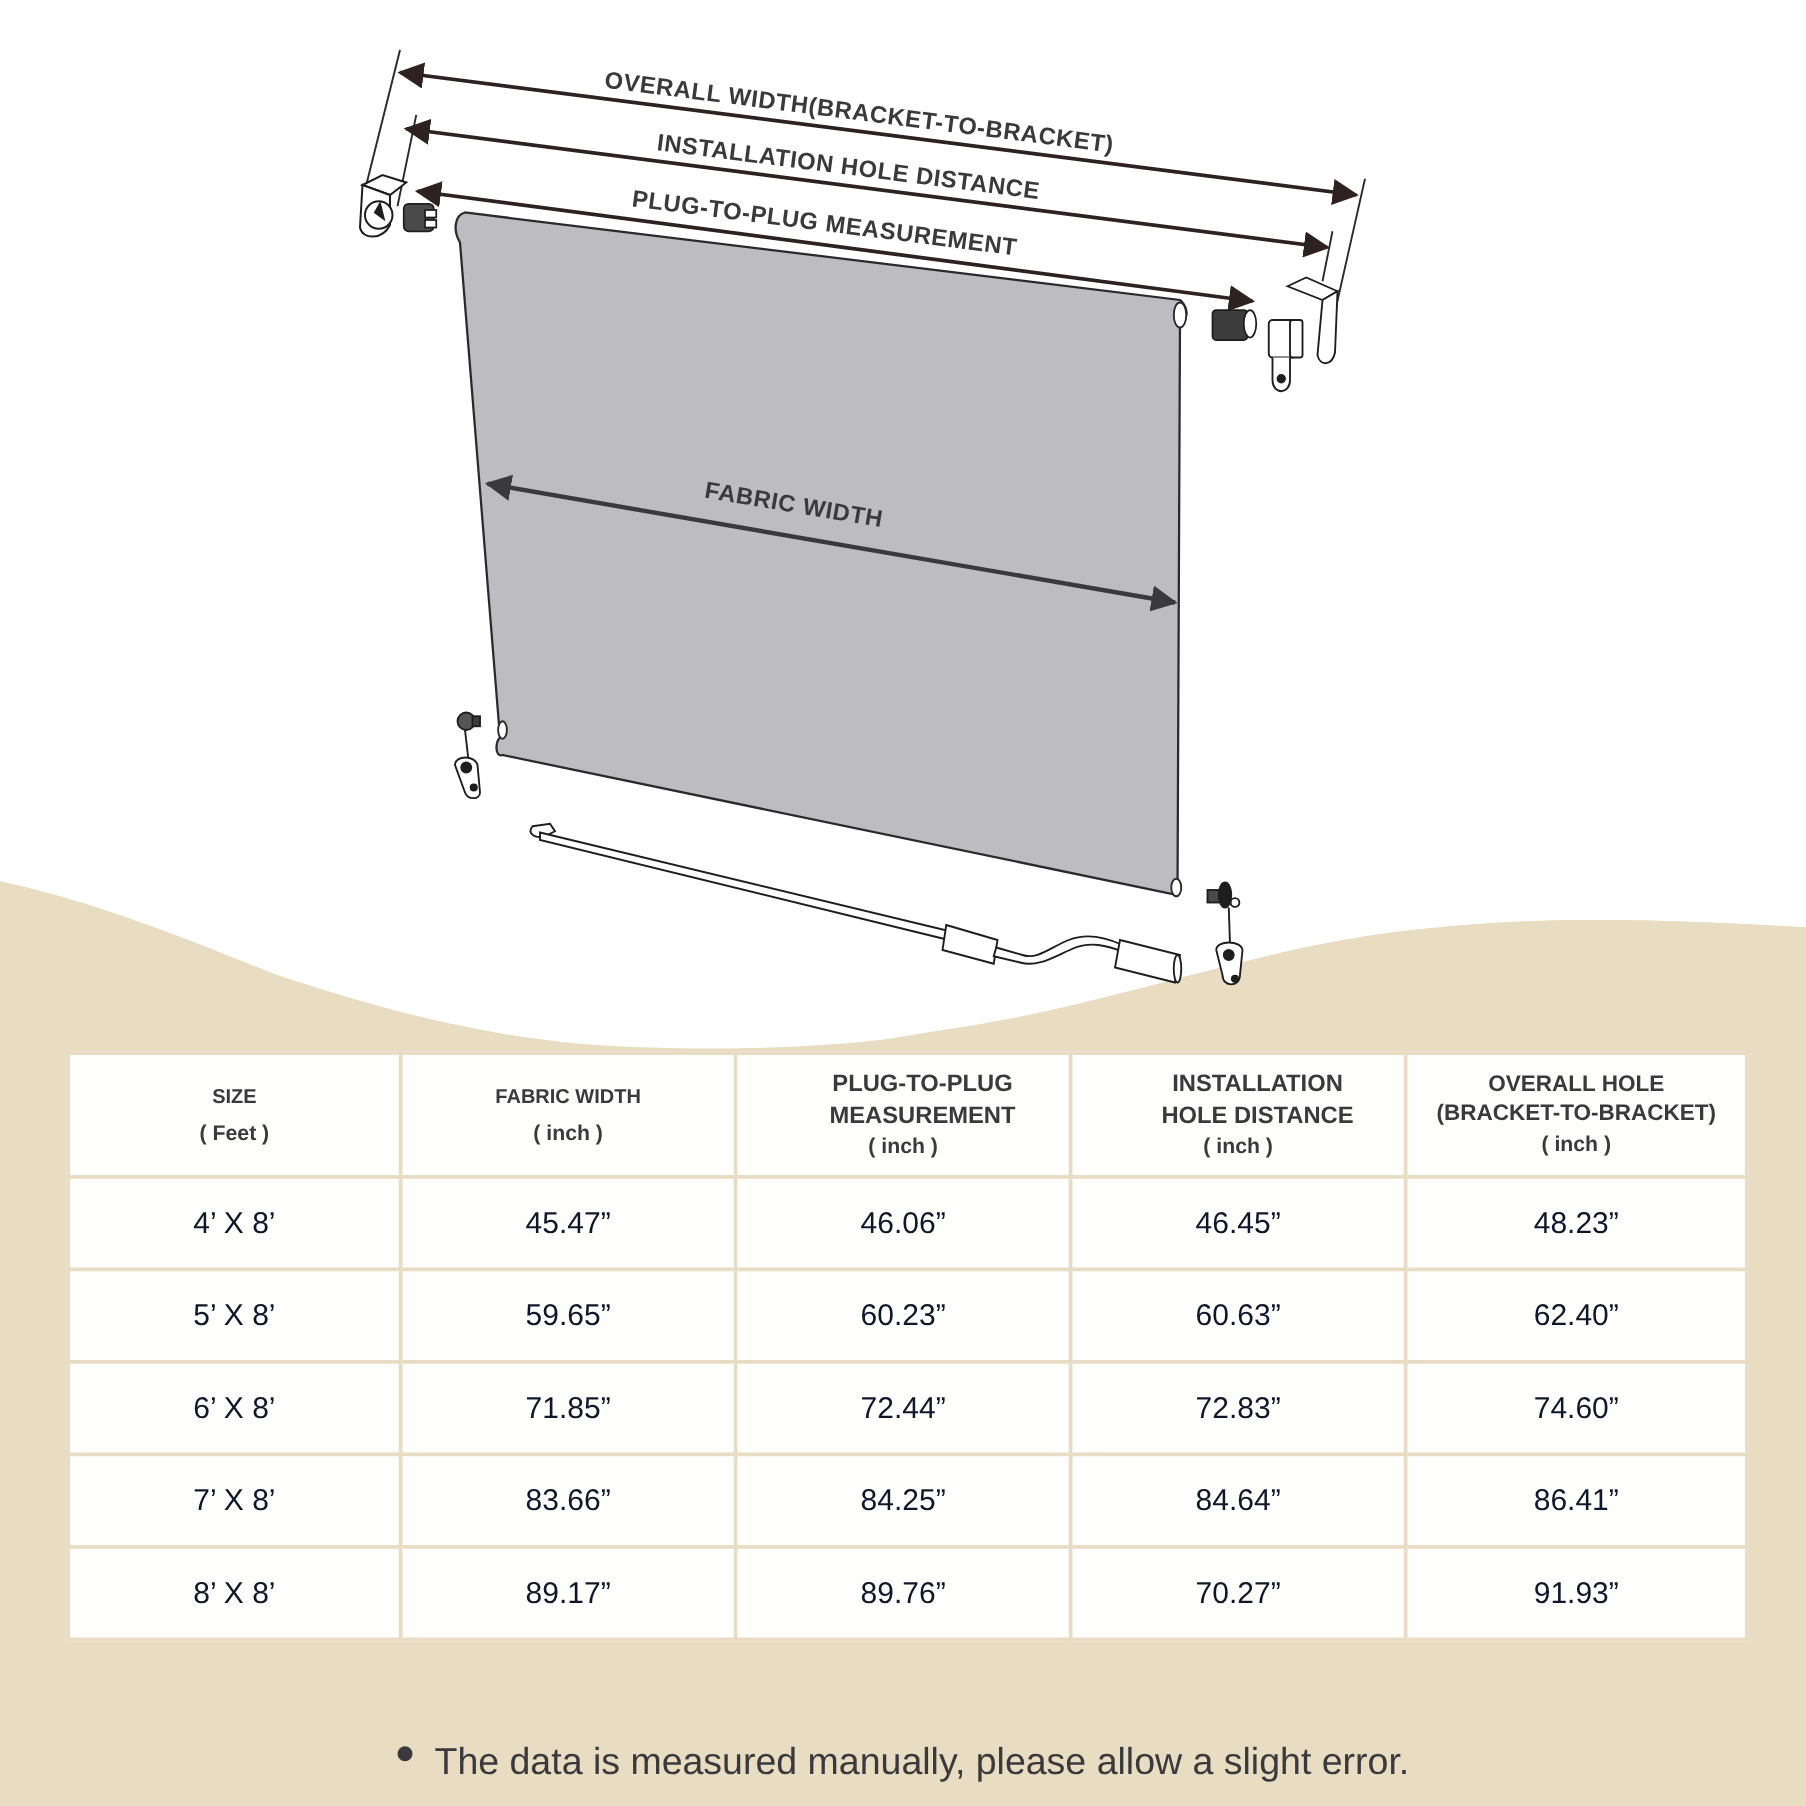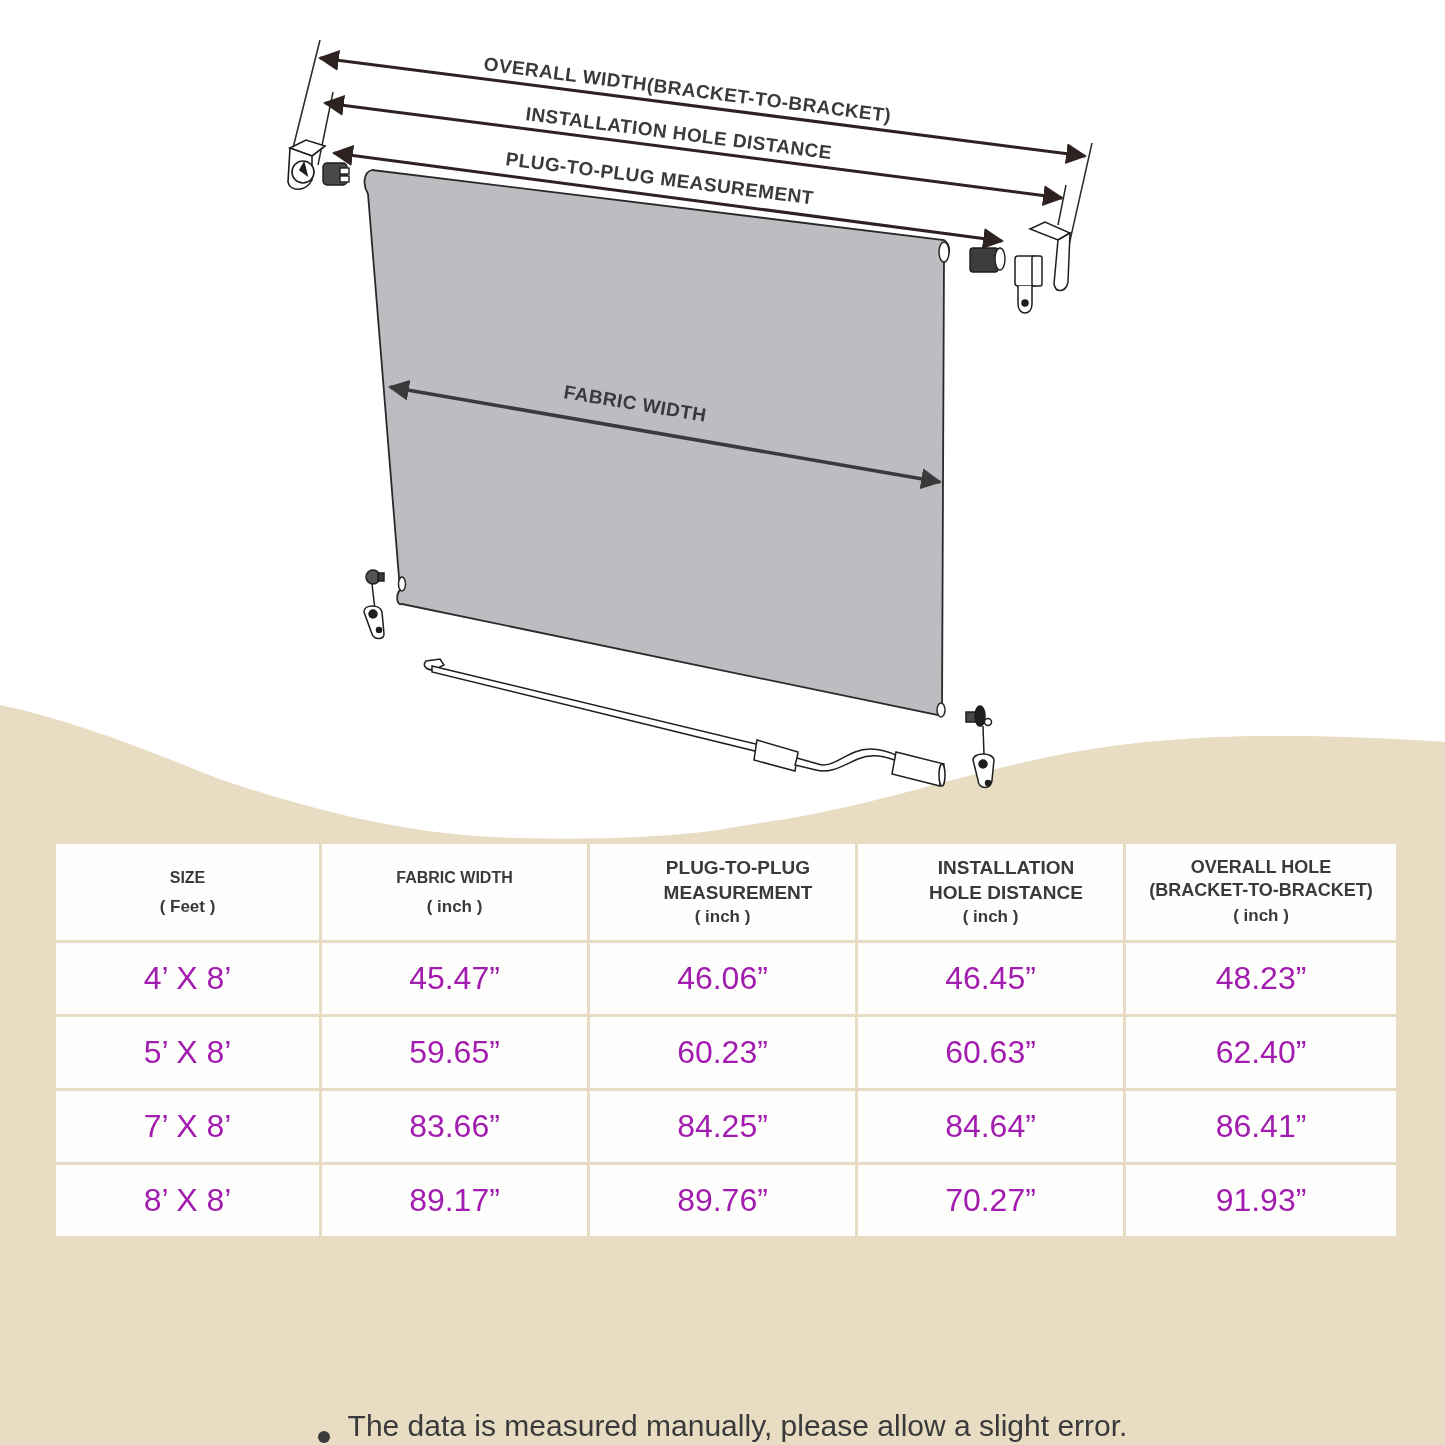--- a/index.html
+++ b/index.html
@@ -70,33 +70,33 @@
   }
   table.spec th .h-unit {
     display: block;
     font-size: 17px;
     line-height: 24px;
     font-weight: bold;
     margin-top: 4px;
   }
   table.spec td {
     height: 71px;
-    font-size: 32px;
-    color: #a21caf;
+    font-size: 24px;
+    color: #0f172a;
   }
   .col-size { width: 266px; }
   .col-fabric { width: 268px; }
   .col-plug { width: 268px; }
   .col-hole { width: 268px; }
   .col-overall { width: 273px; }
   #footnote {
     position: absolute;
     left: 0; top: 1393px; width: 1445px; height: 50px;
     z-index: 2;
-    display: flex; align-items: flex-end; justify-content: center;
+    display: flex; align-items: flex-start; justify-content: center;
     font-size: 30px; color: #3a3a3c;
   }
   #footnote .bullet {
     display: inline-block;
     width: 12px; height: 12px; border-radius: 50%;
     background: #3a3a3c; margin-right: 18px; margin-top: 4px;
   }
 </style>
 </head>
 <body>
@@ -246,20 +246,27 @@
         <td>48.23”</td>
       </tr>
       <tr>
         <td>5’ X 8’</td>
         <td>59.65”</td>
         <td>60.23”</td>
         <td>60.63”</td>
         <td>62.40”</td>
       </tr>
       <tr>
+        <td>6’ X 8’</td>
+        <td>71.85”</td>
+        <td>72.44”</td>
+        <td>72.83”</td>
+        <td>74.60”</td>
+      </tr>
+      <tr>
         <td>7’ X 8’</td>
         <td>83.66”</td>
         <td>84.25”</td>
         <td>84.64”</td>
         <td>86.41”</td>
       </tr>
       <tr>
         <td>8’ X 8’</td>
         <td>89.17”</td>
         <td>89.76”</td>

